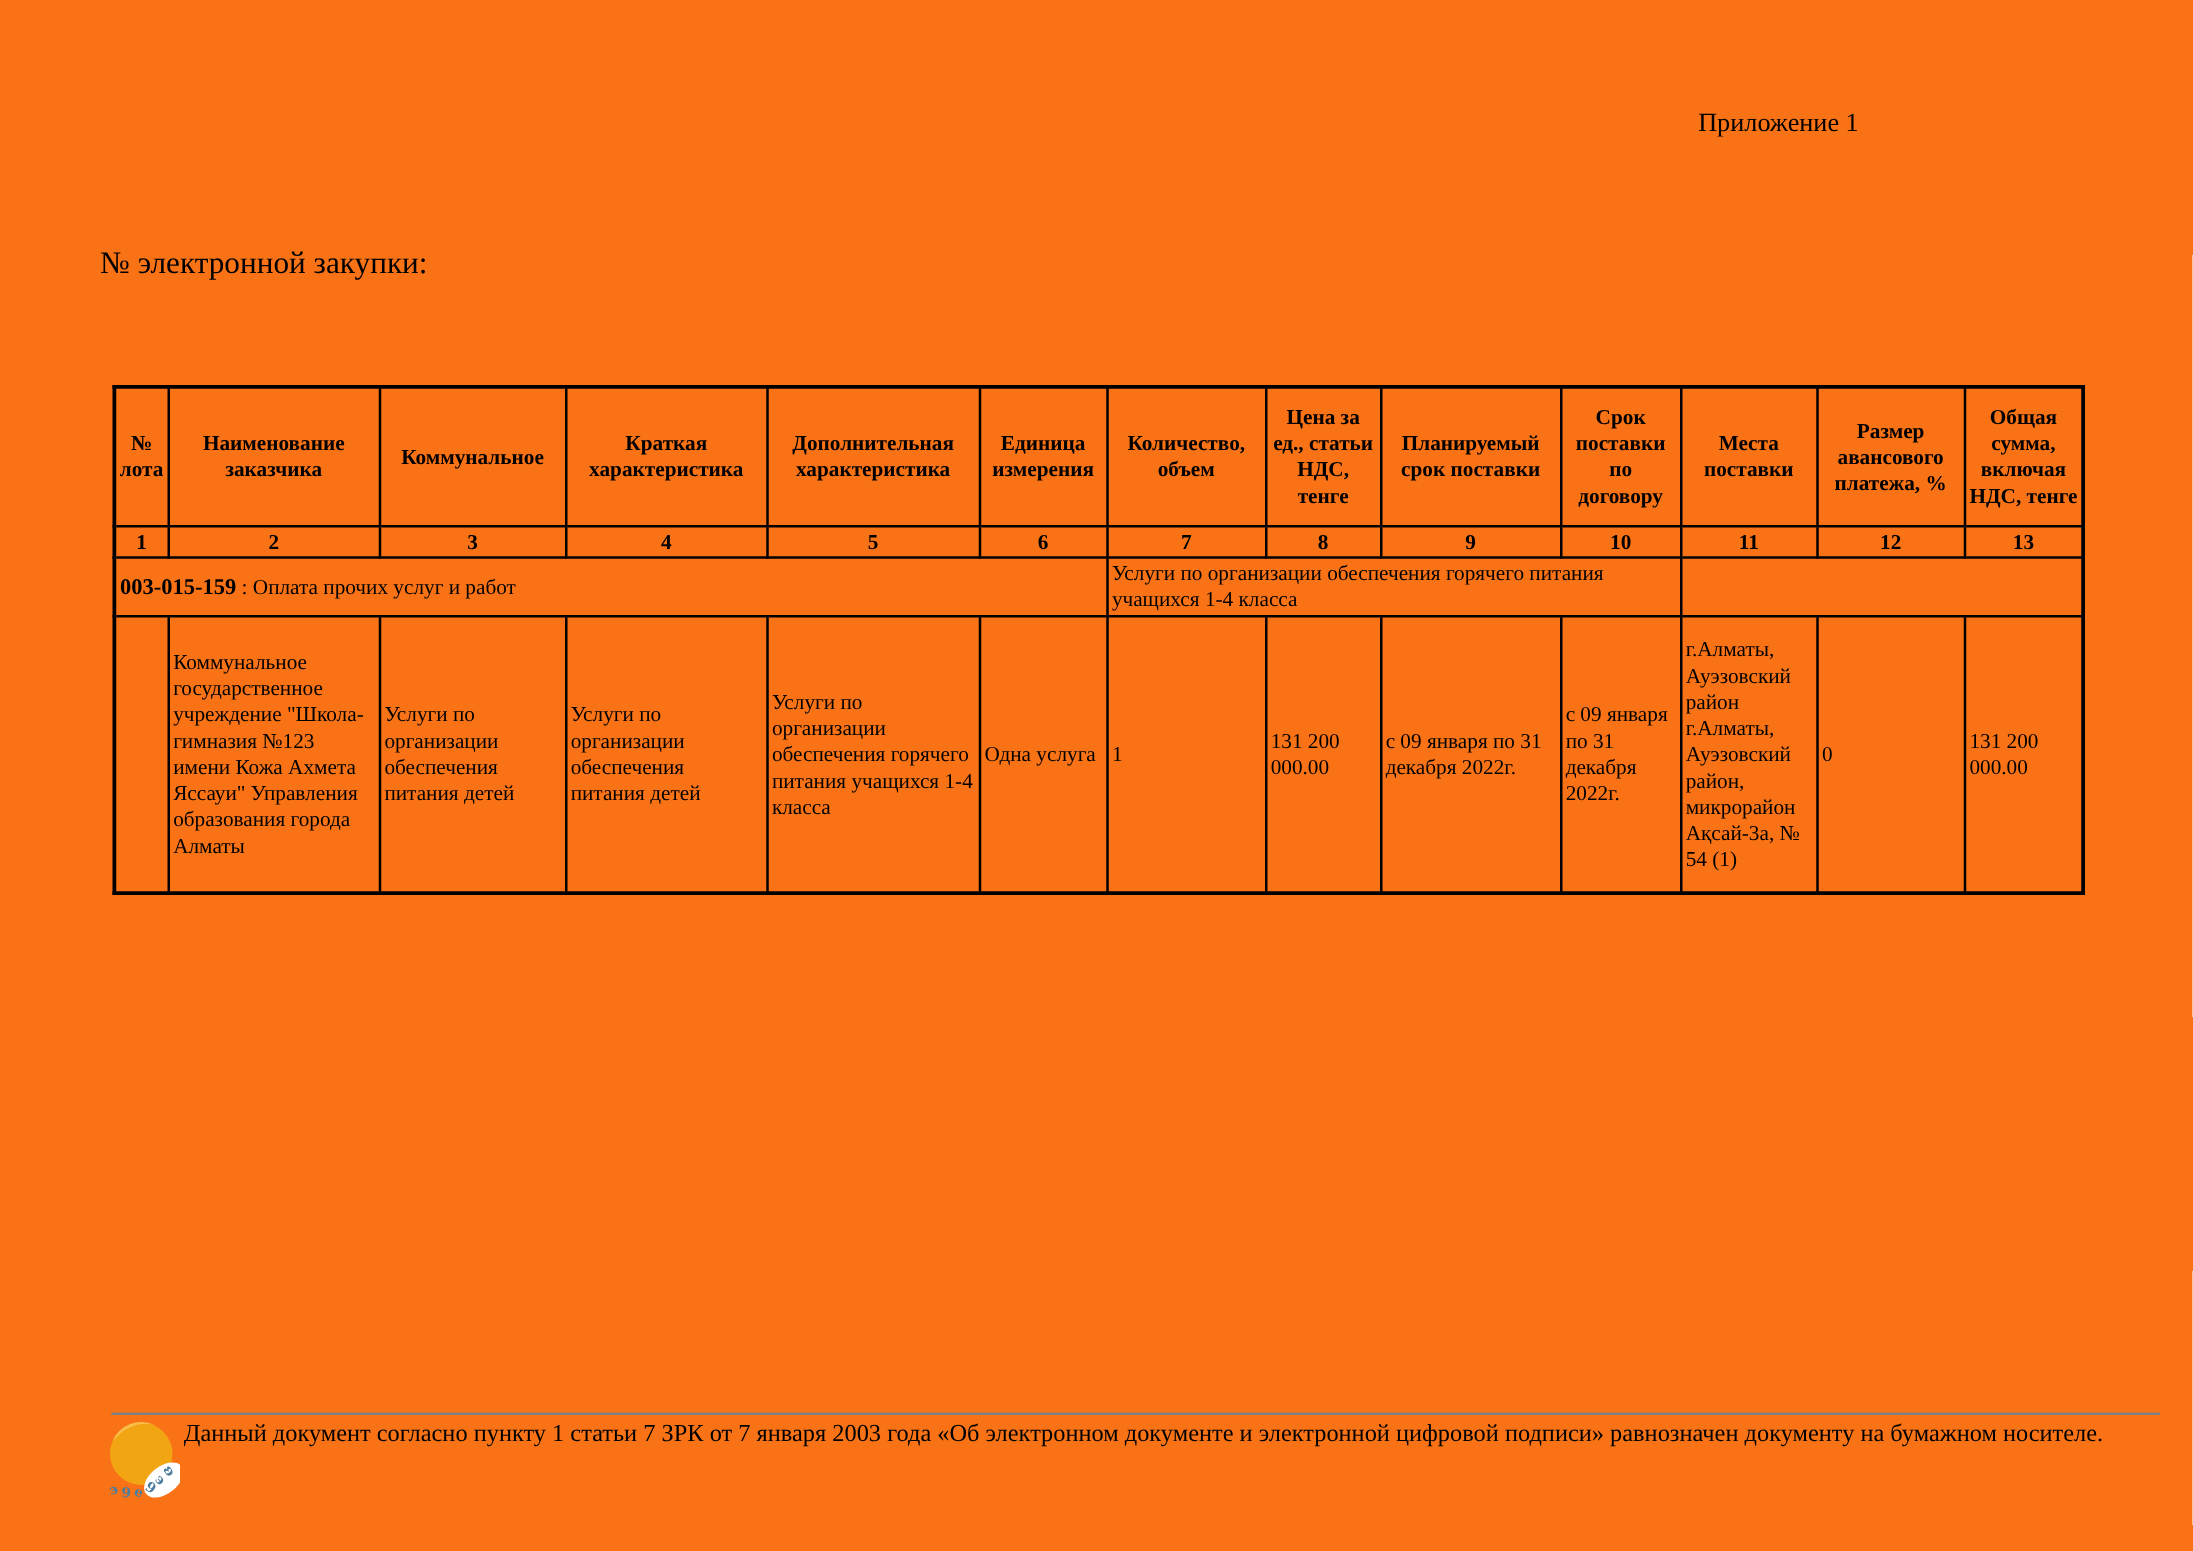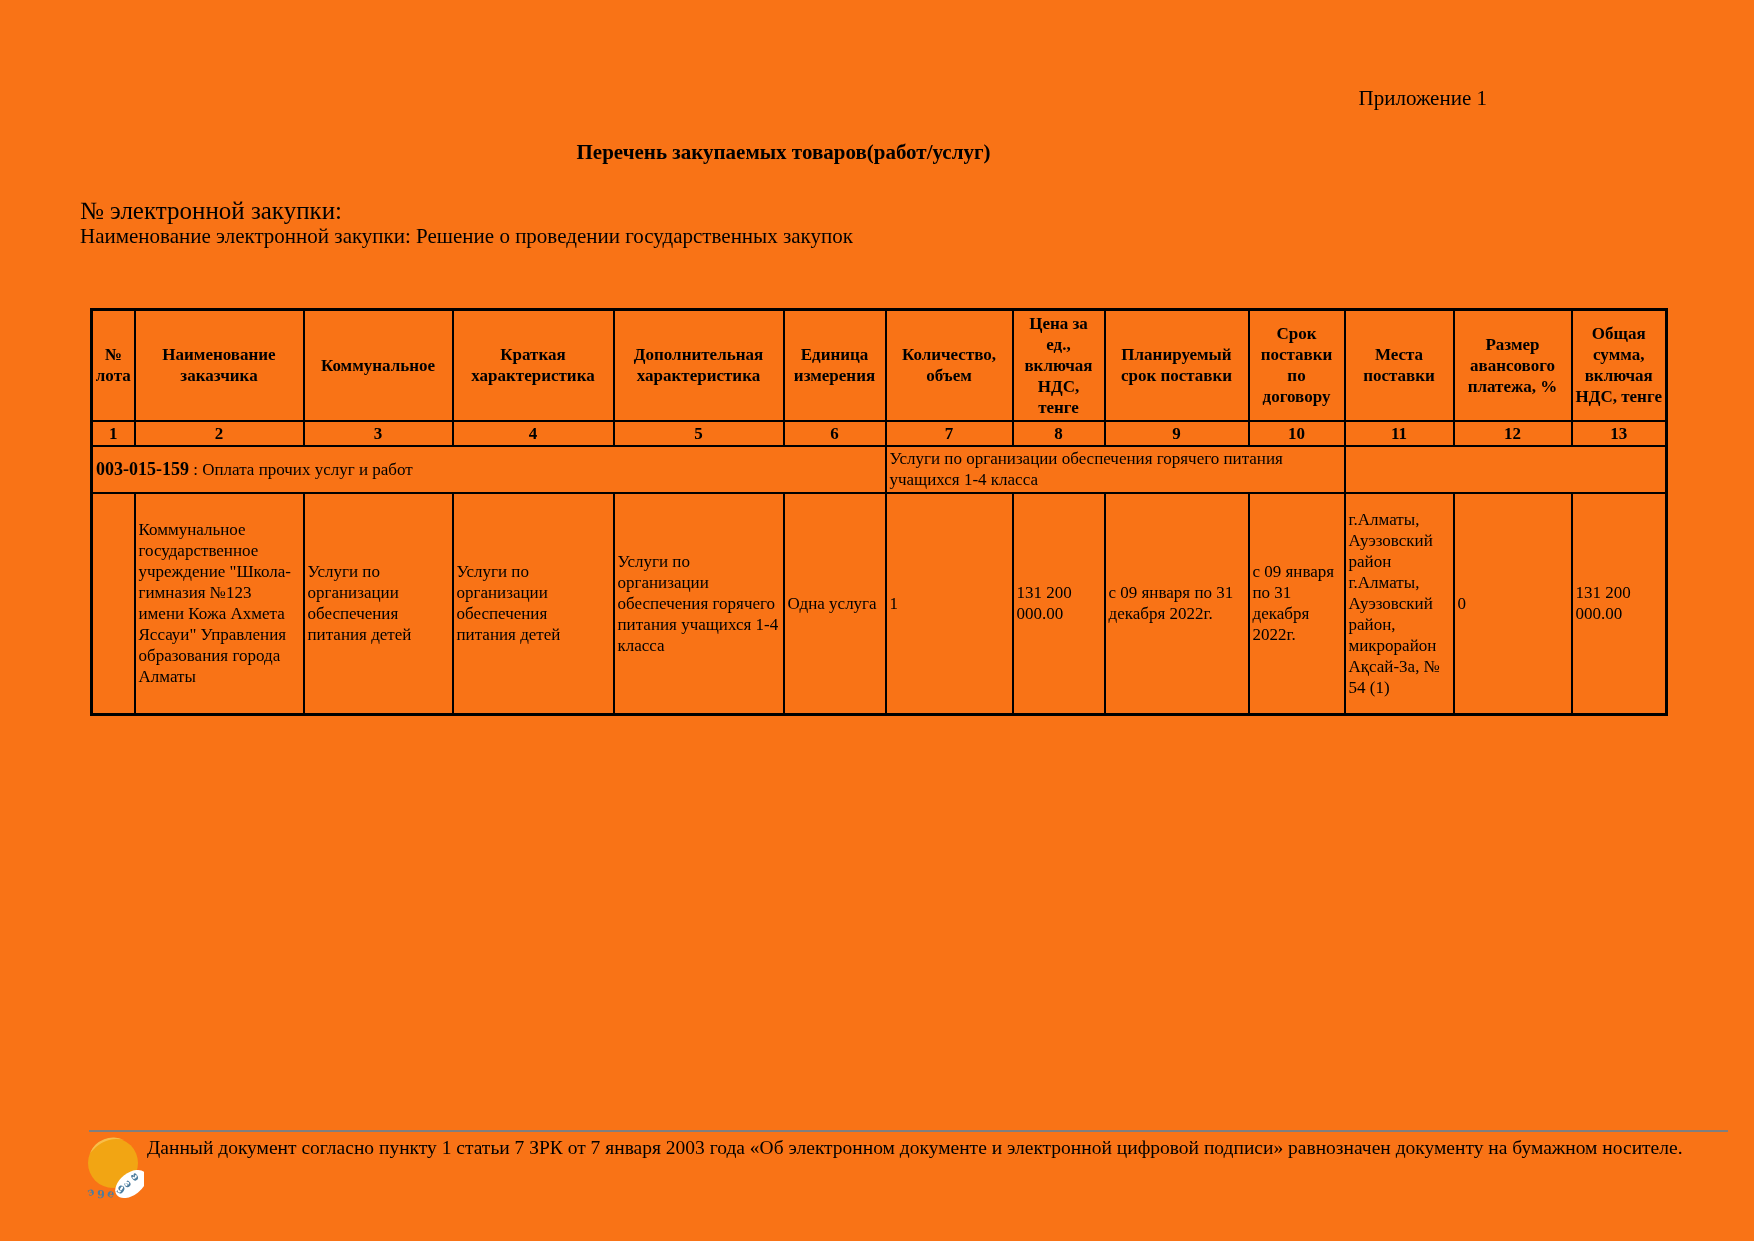--- a/index.html
+++ b/index.html
@@ -65,24 +65,22 @@
     font-size:19.5px; line-height:26px; text-align:left;
   }
 </style>
 </head>
 <body>
 
 <div class="page">
 
   <div class="appendix">Приложение 1</div>
 
-  <div class="doc-title">Перечень закупаемых товаров(работ/услуг)</div>
 
   <div class="meta-line-1">№ электронной закупки:</div>
-  <div class="meta-line-2">Наименование электронной закупки: Решение о проведении государственных закупок</div>
 
   <table class="proc">
     <colgroup>
       <col style="width:43px">
         <col style="width:169px">
         <col style="width:149px">
       <col style="width:161px">
         <col style="width:170px">
         <col style="width:102px">
       <col style="width:127px">
@@ -95,21 +93,21 @@
     </colgroup>
     <tbody>
         <tr class="hdr">
       <th>№ лота</th>
       <th>Наименование заказчика</th>
       <th>Коммунальное</th>
       <th>Краткая характеристика</th>
       <th>Дополнительная характеристика</th>
       <th>Единица измерения</th>
       <th>Количество, объем</th>
-      <th>Цена за ед., включая НДС, тенге</th>
+      <th>Цена за ед., статьи НДС, тенге</th>
       <th>Планируемый срок поставки</th>
       <th>Срок поставки по договору</th>
       <th>Места поставки</th>
       <th>Размер авансового платежа, %</th>
       <th>Общая сумма, включая НДС, тенге</th>
     </tr>
     <tr class="nums">
       <td>1</td>
       <td>2</td>
       <td>3</td>

